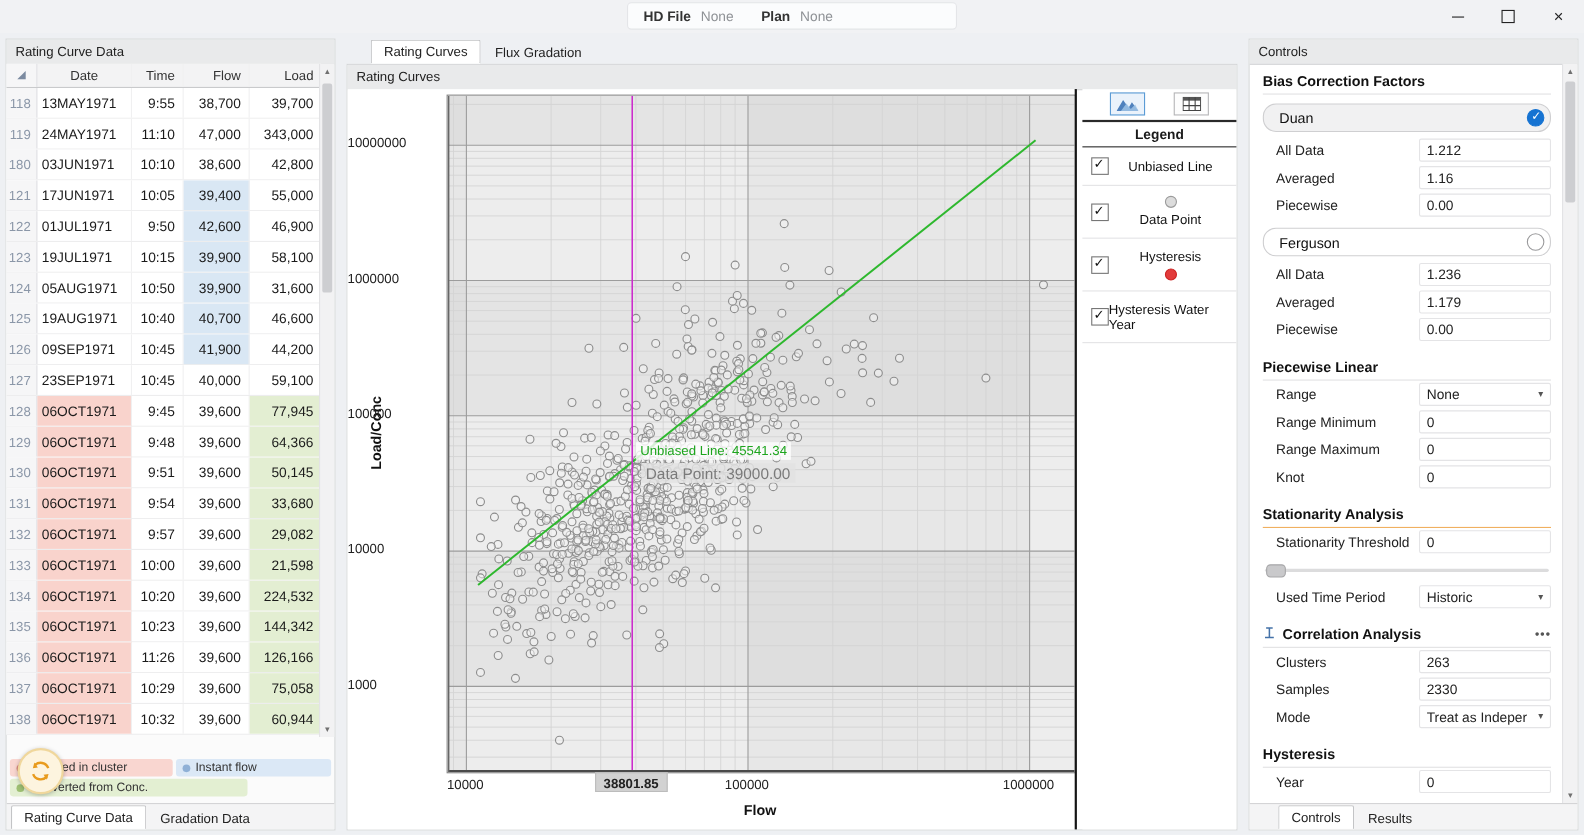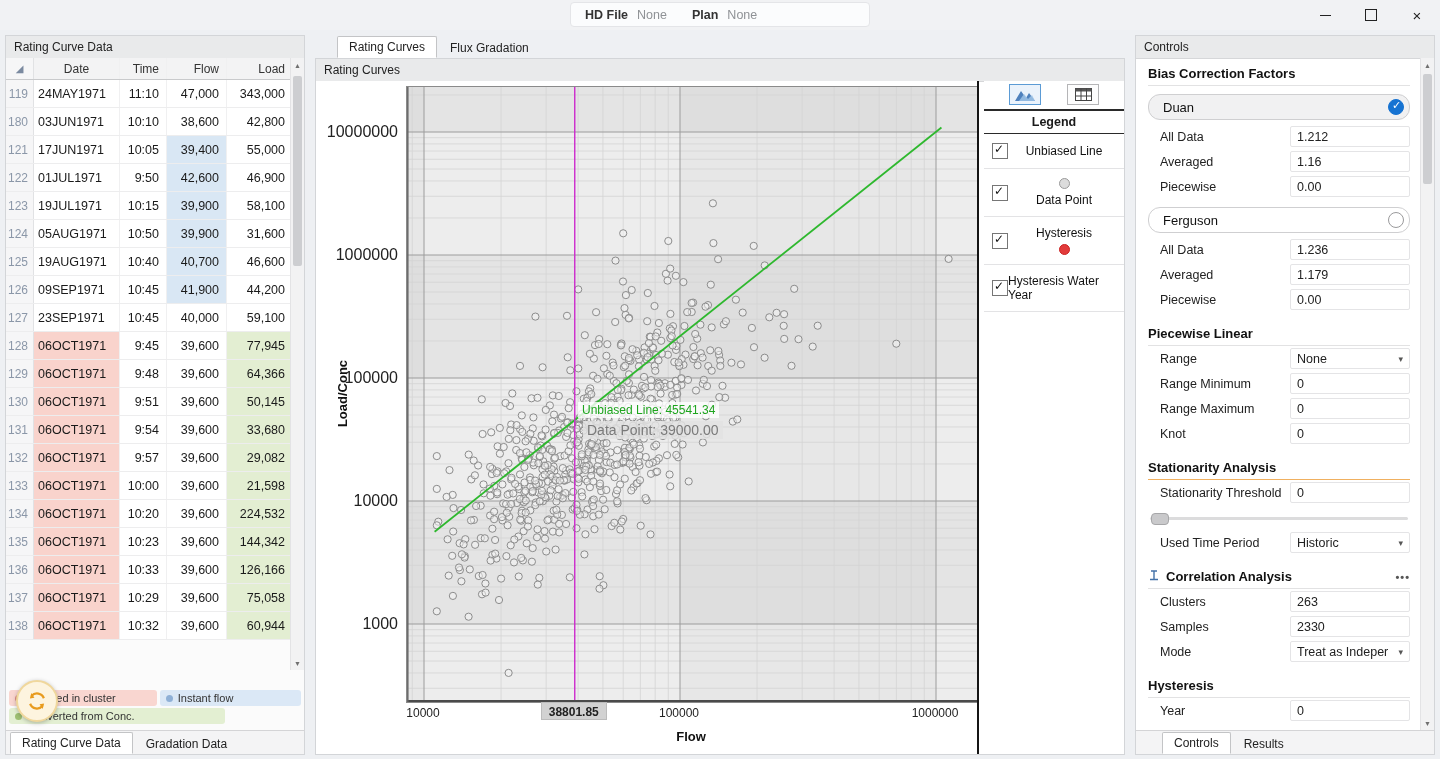--- a/index.html
+++ b/index.html
@@ -55,21 +55,21 @@
   
   .tabbar{position:absolute;left:0;right:0;bottom:0;height:24px;background:#f4f4f5;border-top:1px solid #d4d4d6;display:flex;align-items:flex-end;padding-left:4px;box-sizing:border-box;}
   .tab{font-size:12px;color:#222;padding:3px 11px;margin-right:2px;}
   .tab.active{background:#fff;border:1px solid #c3c4c6;border-bottom:1px solid #fff;border-radius:2px 2px 0 0;}
   
   .center-tabs{position:absolute;left:337px;top:34px;height:24px;display:flex;align-items:flex-end;z-index:2;}
   .center-tabs .tab.active{background:#fff;border:1px solid #c3c4c6;border-bottom:1px solid #fff;}
   #center-panel{left:315px;top:58px;width:810px;height:697px;background:#fff;}
   .chart-wrap{position:absolute;left:0;top:22px;width:661px;bottom:0;background:#fff;}
   #plot-svg{position:absolute;left:90px;top:5px;border:1px solid #8a8a8a;background:#ededed;}
-  .ytick{position:absolute;left:0;width:82px;text-align:right;font-size:16px;color:#222;}
+  .ytick{position:absolute;left:0;width:82px;font-size:12px;color:#222;}
   .xtick{position:absolute;width:80px;text-align:center;font-size:12px;color:#222;top:625px;}
   .axis-highlight{position:absolute;top:621px;width:66px;height:18px;line-height:18px;text-align:center;
     background:#d2d2d2;border:1px solid #bcbcbc;font-size:12px;font-weight:600;color:#222;box-sizing:border-box;}
   .xlabel{position:absolute;left:90px;width:570px;top:648px;text-align:center;font-weight:bold;font-size:13px;color:#111;}
   .ylabel{position:absolute;left:-24px;top:305px;width:100px;text-align:center;transform:rotate(-90deg);
     font-weight:bold;font-size:13px;color:#111;}
   .tooltip-line1{position:absolute;left:262px;top:321px;font-size:12px;color:#1ea51e;background:rgba(255,255,255,0.8);padding:1px 4px;white-space:nowrap;}
   .tooltip-line2{position:absolute;left:267px;top:340px;font-size:14px;color:#7a7a7a;background:rgba(226,226,226,0.85);padding:1px 4px;white-space:nowrap;}
   .chart-divider{position:absolute;left:661px;top:22px;width:2px;bottom:0;background:#151515;}
   
@@ -139,20 +139,27 @@
       <div class="trow thead">
         <div class="tc c-num">
           <span class="corner-tri">◢</span>
         </div>
         <div class="tc c-date">Date</div>
         <div class="tc c-time">Time</div>
         <div class="tc c-flow">Flow</div>
         <div class="tc c-load">Load</div>
       </div>
       <div class="trow">
+        <div class="tc c-num">118</div>
+        <div class="tc c-date">13MAY1971</div>
+        <div class="tc c-time">9:55</div>
+        <div class="tc c-flow">38,700</div>
+        <div class="tc c-load">39,700</div>
+      </div>
+      <div class="trow">
         <div class="tc c-num">119</div>
         <div class="tc c-date">24MAY1971</div>
         <div class="tc c-time">11:10</div>
         <div class="tc c-flow">47,000</div>
         <div class="tc c-load">343,000</div>
       </div>
       <div class="trow">
         <div class="tc c-num">180</div>
         <div class="tc c-date">03JUN1971</div>
         <div class="tc c-time">10:10</div>
@@ -260,21 +267,21 @@
       <div class="trow">
         <div class="tc c-num">135</div>
         <div class="tc c-date hl-pink">06OCT1971</div>
         <div class="tc c-time">10:23</div>
         <div class="tc c-flow">39,600</div>
         <div class="tc c-load hl-green">144,342</div>
       </div>
       <div class="trow">
         <div class="tc c-num">136</div>
         <div class="tc c-date hl-pink">06OCT1971</div>
-        <div class="tc c-time">10:33</div>
+        <div class="tc c-time">11:26</div>
         <div class="tc c-flow">39,600</div>
         <div class="tc c-load hl-green">126,166</div>
       </div>
       <div class="trow">
         <div class="tc c-num">137</div>
         <div class="tc c-date hl-pink">06OCT1971</div>
         <div class="tc c-time">10:29</div>
         <div class="tc c-flow">39,600</div>
         <div class="tc c-load hl-green">75,058</div>
       </div>

